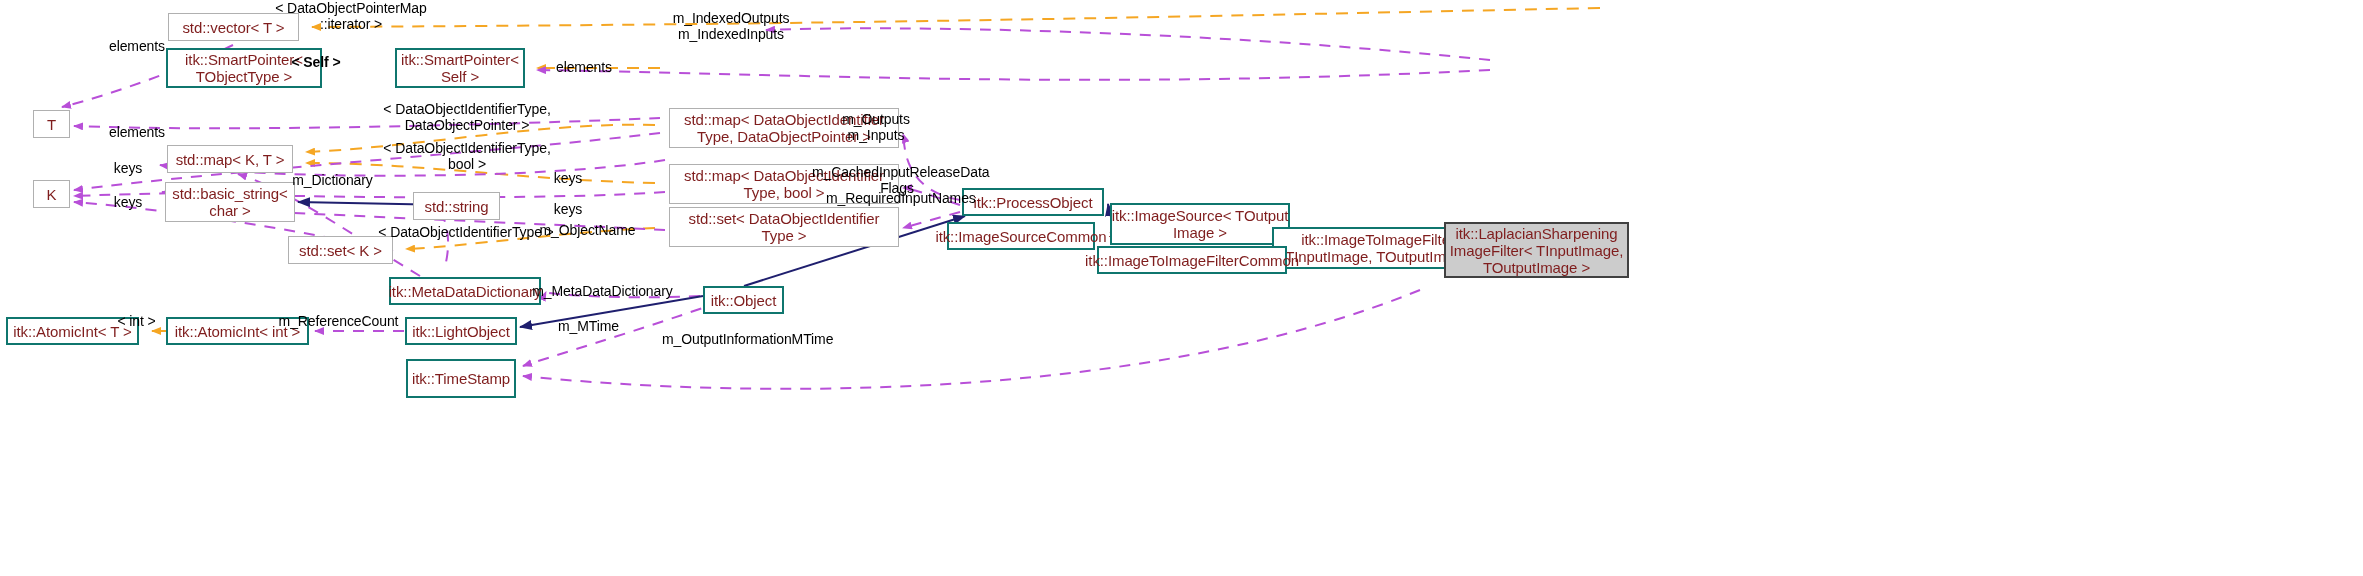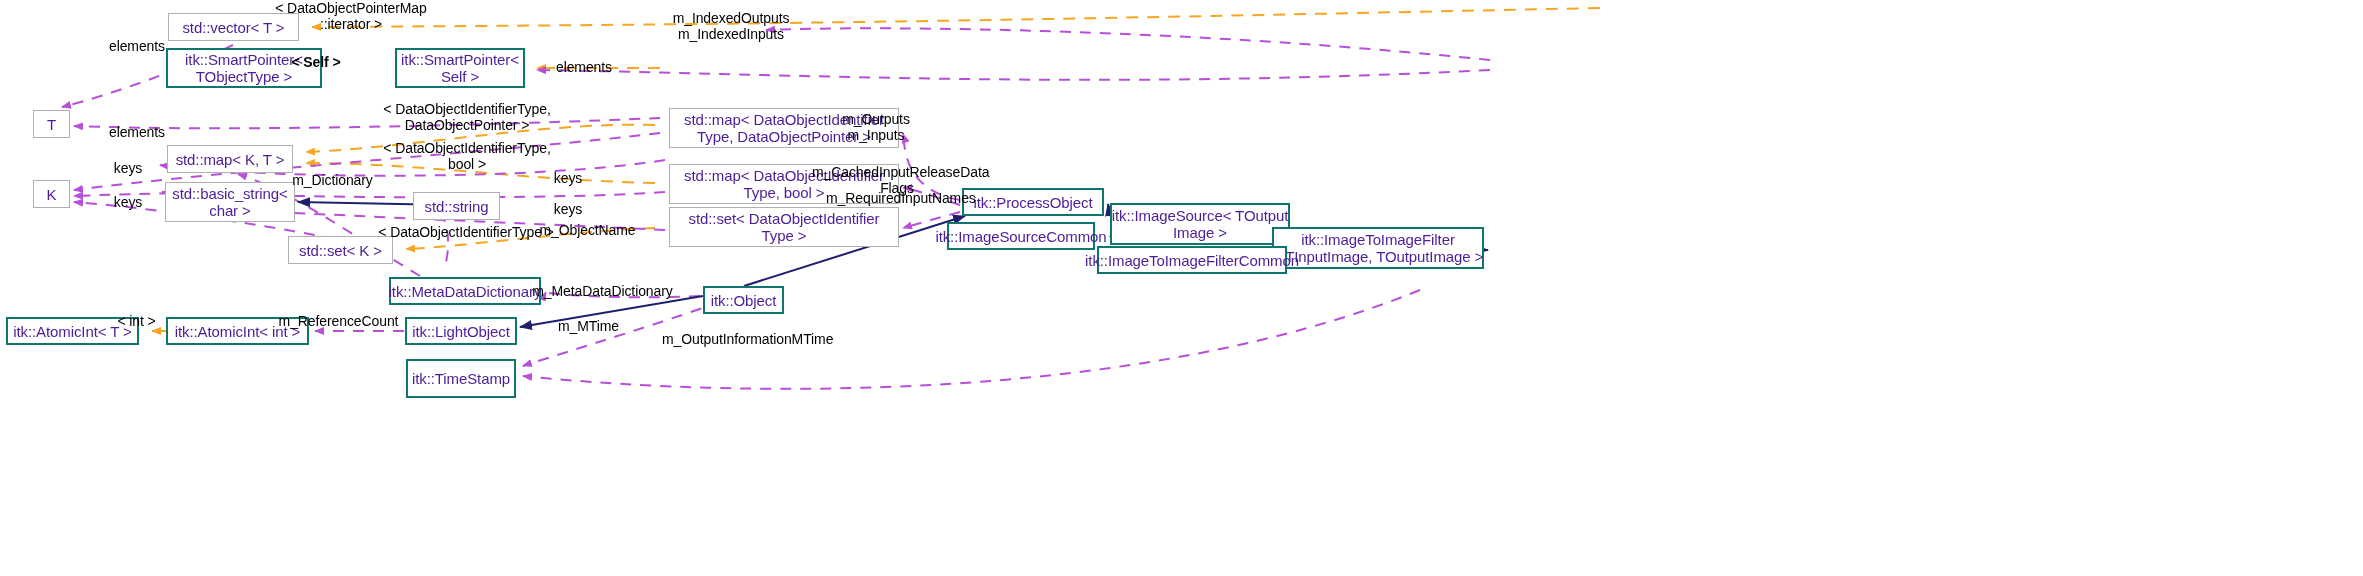--- a/index.html
+++ b/index.html
@@ -18,21 +18,21 @@
   .node{
     position:absolute;
     box-sizing:border-box;
     display:flex;
     align-items:center;
     justify-content:center;
     text-align:center;
     background:#ffffff;
     font-size:15px;
     line-height:17px;
-    color:#4c1d95;
+    color:#7f1d1d;
     white-space:pre;
     letter-spacing:-0.1px;
     z-index:5;
   }
   
   .n-tmpl{ border:1px solid #b0b0b0; }
   
   .n-cls{ border:2px solid #0f766e; }
   
   .n-cur{ border:2px solid #404040; background:#cccccc; }
@@ -149,20 +149,23 @@
 Type &gt;</div>
 
   <div class="node n-cls" style="left:962px;top:188px;width:142px;height:28px;">itk::ProcessObject</div>
 
   <div class="node n-cls" style="left:1110px;top:203px;width:180px;height:42px;">itk::ImageSource&lt; TOutput
 Image &gt;</div>
 
   <div class="node n-cls" style="left:1272px;top:227px;width:212px;height:42px;">itk::ImageToImageFilter
 &lt; TInputImage, TOutputImage &gt;</div>
 
+  <div class="node n-cur" style="left:1444px;top:222px;width:185px;height:56px;">itk::LaplacianSharpening
+ImageFilter&lt; TInputImage,
+TOutputImage &gt;</div>
 
   <div class="node n-cls" style="left:947px;top:222px;width:148px;height:28px;">itk::ImageSourceCommon</div>
 
   <div class="node n-cls" style="left:1097px;top:246px;width:190px;height:28px;text-align:center;">itk::ImageToImageFilterCommon</div>
 
   <div class="node n-tmpl" style="left:288px;top:236px;width:105px;height:28px;">std::set&lt; K &gt;</div>
 
   <div class="node n-cls" style="left:389px;top:277px;width:152px;height:28px;">itk::MetaDataDictionary</div>
 
   <div class="node n-cls" style="left:703px;top:286px;width:81px;height:28px;">itk::Object</div>

